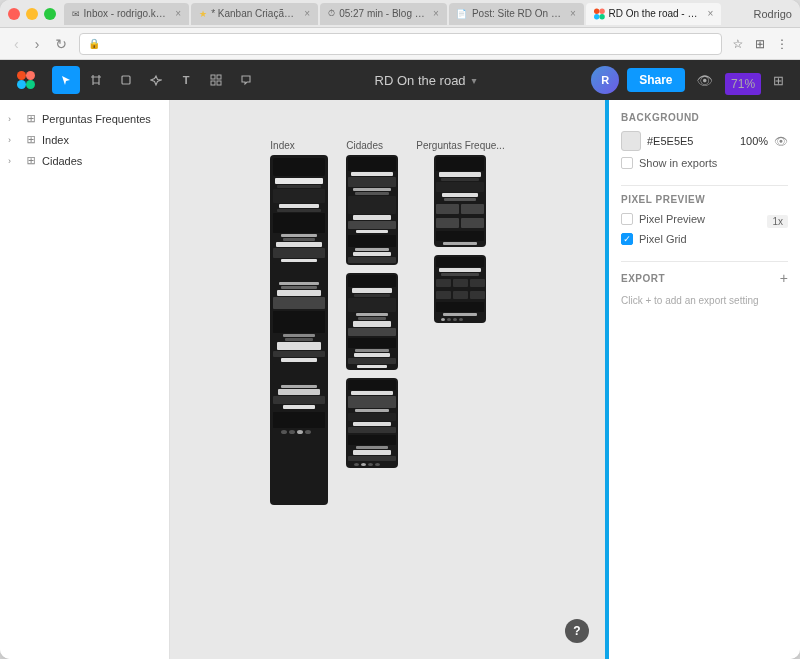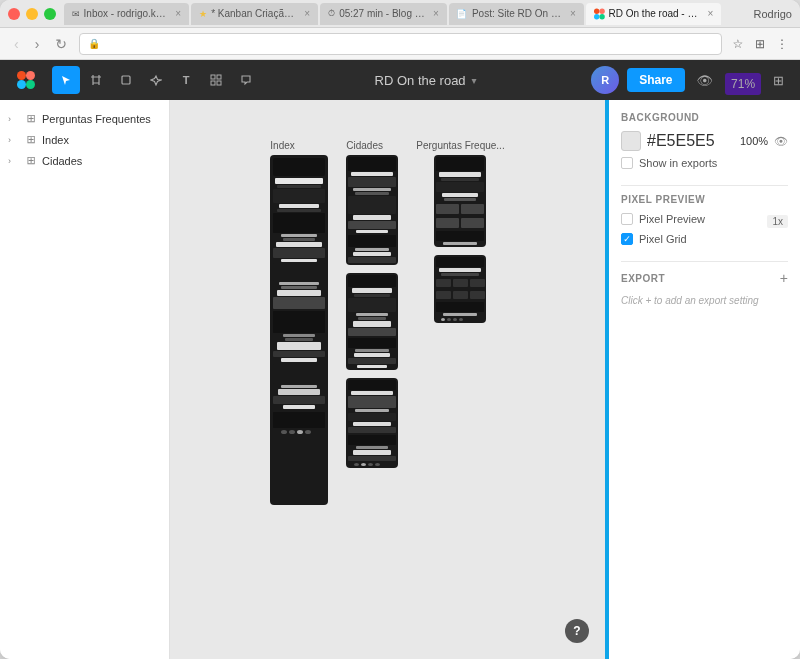--- a/index.html
+++ b/index.html
@@ -223,21 +223,21 @@
       cursor: pointer;
       padding: 4px;
       border-radius: 3px;
     }
     .zoom-level {
       color: #aaa;
       font-size: 12px;
       cursor: pointer;
       padding: 4px 6px;
       border-radius: 3px;
-      background: #4c1d95;
+      background: #6d28d9;
       margin-top: 8px;
     }
 
     
     .main-area {
       display: flex;
       flex: 1;
       overflow: hidden;
     }
 
@@ -315,21 +315,21 @@
       margin-bottom: 6px;
     }
     .color-swatch {
       width: 20px;
       height: 20px;
       border-radius: 3px;
       border: 1px solid #e0e0e0;
       background: #e5e5e5;
     }
     .color-value {
-      font-size: 16px;
+      font-size: 11px;
       color: #333;
       flex: 1;
     }
     .opacity-value {
       font-size: 11px;
       color: #333;
       width: 36px;
       text-align: right;
     }
     .eye-icon {
@@ -376,21 +376,20 @@
       color: #666;
       background: #f0f0f0;
       border-radius: 2px;
       padding: 1px 5px;
     }
 
     .export-hint {
       font-size: 10px;
       color: #aaa;
       margin-top: 4px;
-      font-style: italic;
     }
 
     .divider {
       height: 1px;
       background: #e8e8e8;
       margin: 8px 0;
     }
 
     
     .help-btn {

